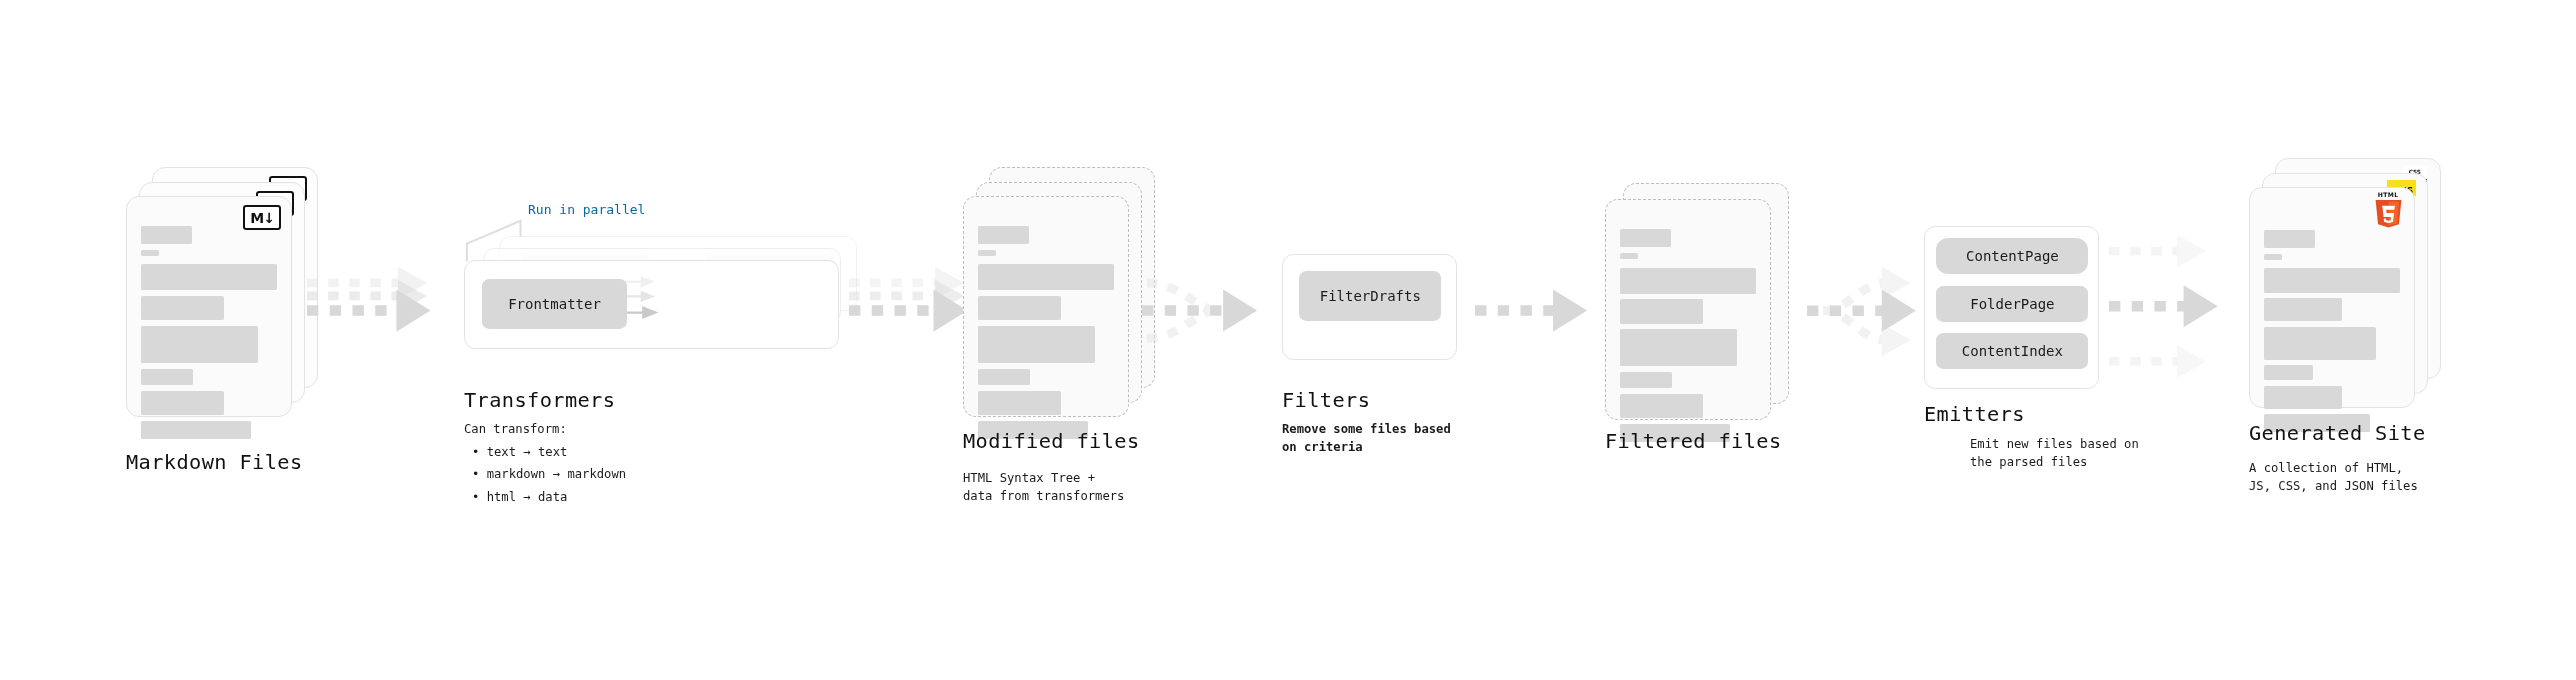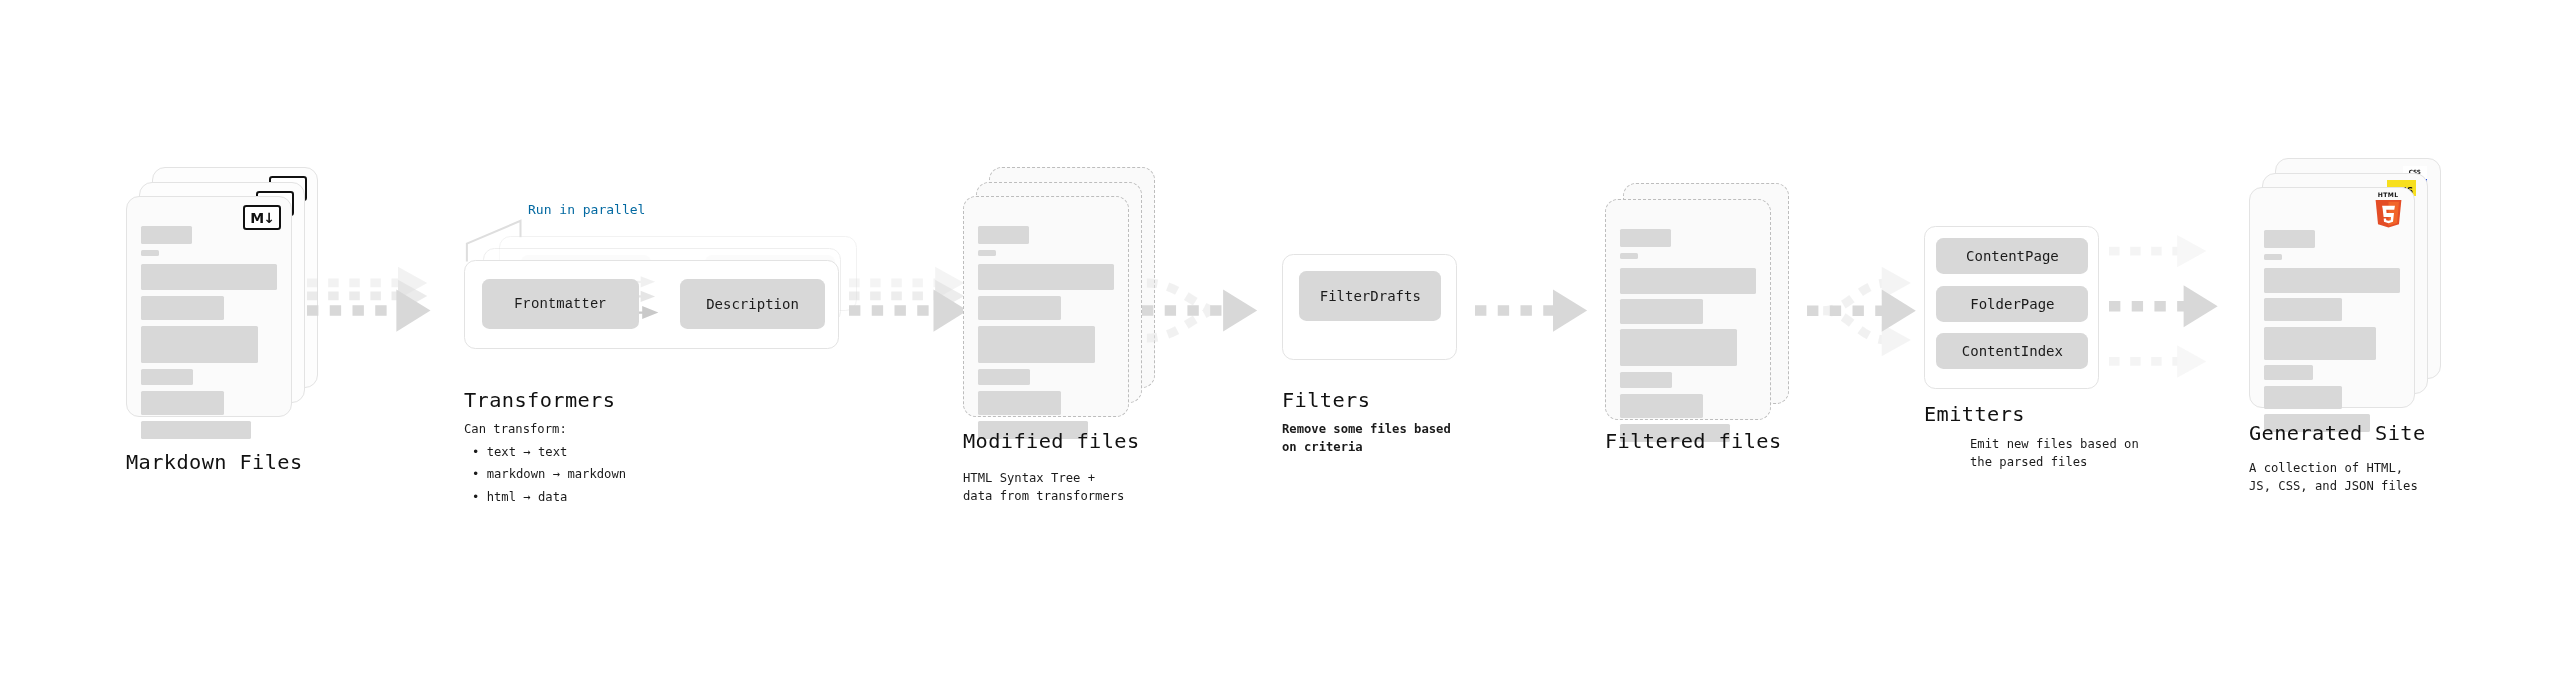--- a/index.html
+++ b/index.html
@@ -163,22 +163,21 @@
         </g>
         <g opacity="0.6">
           <line x1="0" y1="30" x2="50" y2="30" stroke="#d5d5d5" stroke-width="3"></line>
           <polygon points="44,23 62,30 44,37" fill="#d5d5d5"></polygon>
         </g>
         <g opacity="1">
           <line x1="0" y1="50" x2="52" y2="50" stroke="#c9c9c9" stroke-width="3"></line>
           <polygon points="46,42 66,50 46,58" fill="#c9c9c9"></polygon>
         </g>
       </svg>
-      <div class="chip" style="left:17px;top:18px;width:157px;height:50px;font-family:Liberation Mono, monospace;">Frontmatter</div>
-      <div class="chip" style="left:215px;top:18px;width:145px;height:50px;">Description</div>
+      <div class="chip" style="left:17px;top:18px;width:145px;height:50px;">Frontmatter</div>
     </div>
   </div>
   <div class="title" style="left:464px;top:388px;">Transformers</div>
   <div class="sub" style="left:464px;top:421px;">Can transform:</div>
   <div class="sub" style="left:472px;top:444px;">• text → text</div>
   <div class="sub" style="left:472px;top:466px;">• markdown → markdown</div>
   <div class="sub" style="left:472px;top:489px;">• html → data</div>
 
   <svg width="130" height="98" style="left:849px;top:268px;" viewBox="0 0 160 120">
     <g opacity="0.3">
@@ -264,21 +263,21 @@
       <path d="M48,92 C80,92 92,128 126,128" fill="none" stroke="#e2e2e2" stroke-width="11" stroke-dasharray="13 13"></path>
       <polygon points="120,108 156,128 120,148" fill="#e8e8e8"></polygon>
     </g>
     <g opacity="1">
       <line x1="28" y1="92" x2="124" y2="92" stroke="#d8d8d8" stroke-width="13" stroke-dasharray="14 14"></line>
       <polygon points="120,66 162,92 120,118" fill="#d8d8d8"></polygon>
     </g>
   </svg>
 
   <div class="gbox" style="left:1924px;top:226px;width:175px;height:163px;">
-    <div class="chip" style="left:11.4px;top:11.4px;width:152px;height:36px;">ContentPage</div>
+    <div class="chip" style="left:11.4px;top:11.4px;width:152px;height:36px;border-radius:12px;">ContentPage</div>
     <div class="chip" style="left:11.4px;top:59px;width:152px;height:36px;">FolderPage</div>
     <div class="chip" style="left:11.4px;top:106px;width:152px;height:36px;">ContentIndex</div>
   </div>
   <div class="title" style="left:1924px;top:402px;">Emitters</div>
   <div class="sub" style="left:1924px;top:436px;margin-left:46px;">Emit new files based on
 the parsed files</div>
 
   <svg width="146" height="163" style="left:2109px;top:228px;" viewBox="0 0 180 200">
     <g opacity="0.4">
       <line x1="0" y1="28" x2="90" y2="28" stroke="#e6e6e6" stroke-width="11" stroke-dasharray="13 13"></line>

